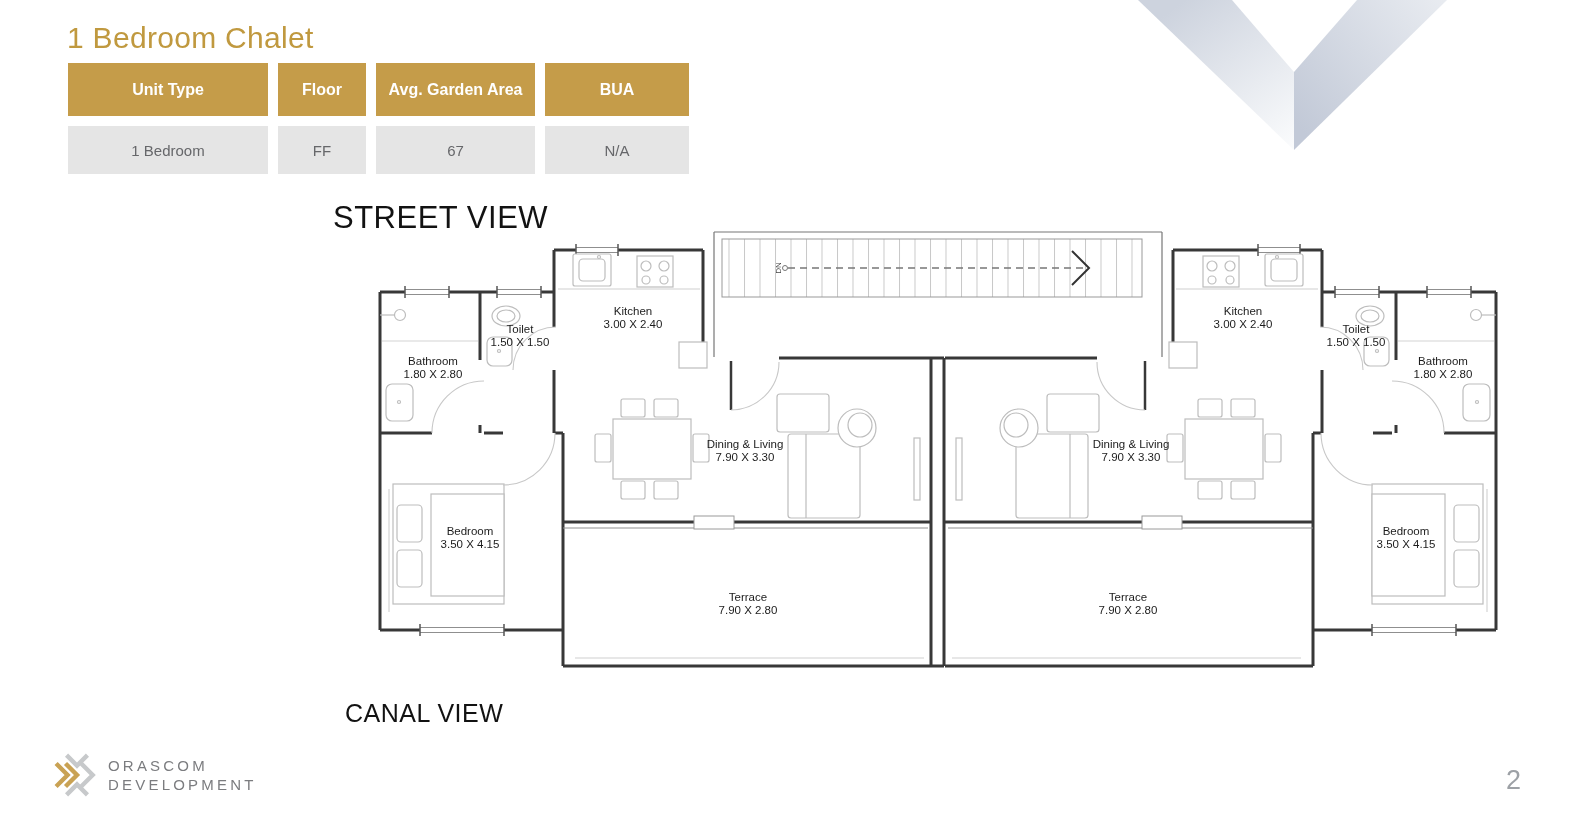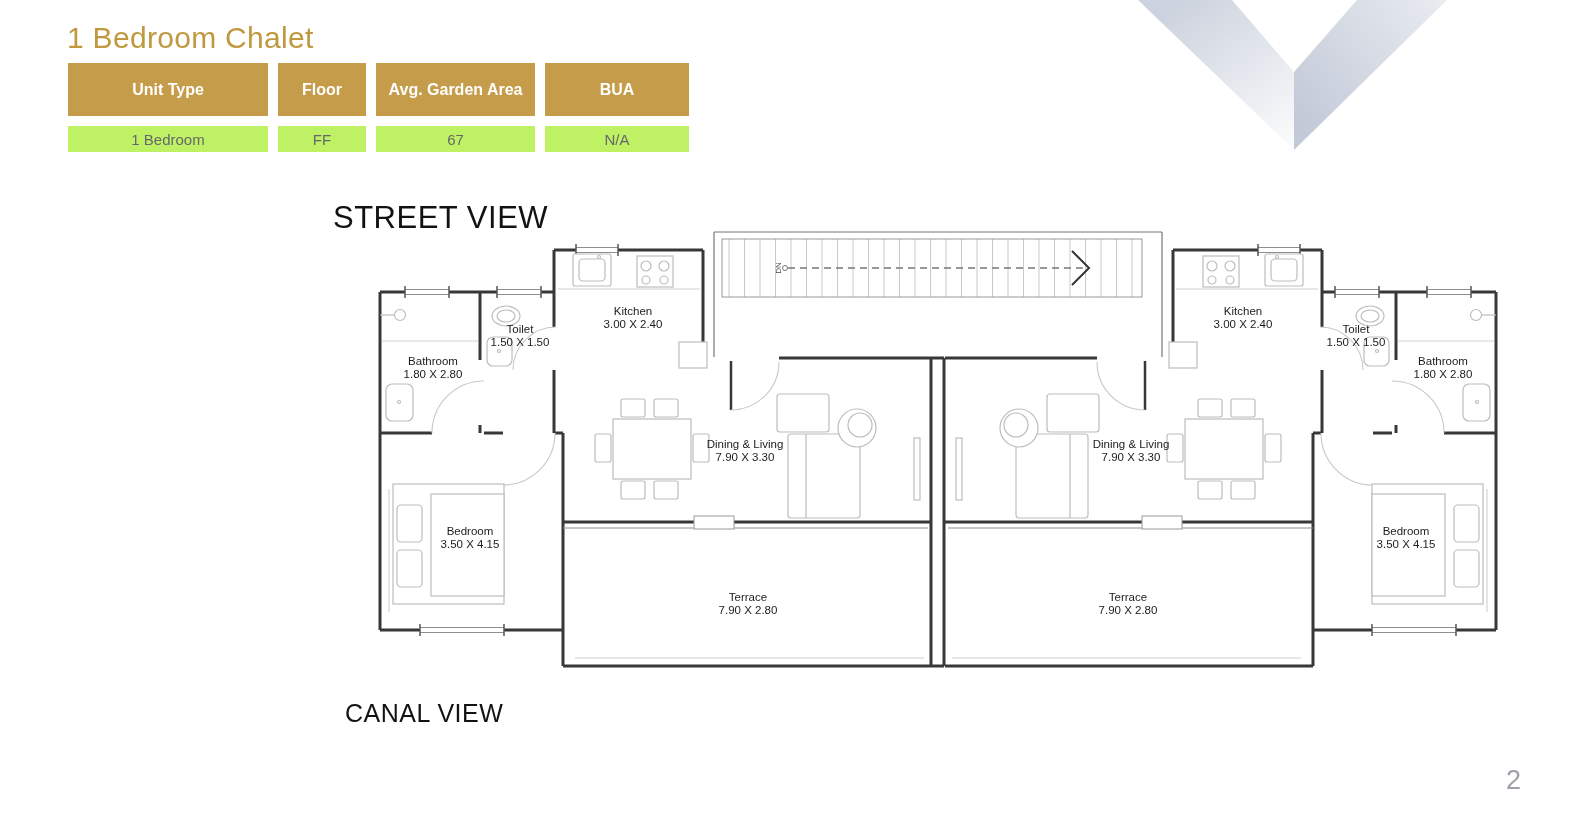--- a/index.html
+++ b/index.html
@@ -17,21 +17,21 @@
     position:absolute; left:68px; top:63px; width:601px;
     display:grid; grid-template-columns:200px 88px 159px 144px;
     grid-auto-rows:auto; gap:10px; background:#ffffff;
   }
   .unit-table .hcell {
     background:#C59C49; color:#ffffff; font-weight:bold; font-size:16px;
     height:53px; display:flex; align-items:center; justify-content:center;
     text-align:center; line-height:19px; padding:0 6px;
   }
   .unit-table .dcell {
-    background:#bef264; color:#66676A; font-size:15px; height:26px;
+    background:#e5e5e5; color:#66676A; font-size:15px; height:48px;
     display:flex; align-items:center; justify-content:center; text-align:center;
   }
   .view-label { position:absolute; color:#121212; white-space:nowrap; }
   .street { left:333px; top:200px; font-size:31px; letter-spacing:0.5px; }
   .canal  { left:345px; top:699px; font-size:25px; letter-spacing:0.5px; }
   .first  { left:864px; top:704px; font-size:26px; letter-spacing:0.5px; }
   .page-number { position:absolute; left:1506px; top:765px; font-size:27px; color:#9DA1A6; }
   .brand { position:absolute; left:54px; top:752px; display:flex; align-items:center; }
   .brand-mark { width:46px; height:46px; }
   .brand-text { margin-left:8px; color:#7B7C7F; font-size:15px; letter-spacing:3.2px; line-height:19px; }
@@ -194,15 +194,30 @@
     <div class="hcell">BUA</div>
     <div class="dcell">1 Bedroom</div>
     <div class="dcell">FF</div>
     <div class="dcell">67</div>
     <div class="dcell">N/A</div>
   </div>
 
   <div class="view-label street">STREET VIEW</div>
   <div class="view-label canal">CANAL VIEW</div>
 
+  <div class="brand">
+    <svg class="brand-mark" viewBox="0 0 44 44">
+      <g fill="none" stroke-width="4.2" stroke-linejoin="miter">
+        <path d="M2,11 L13,22 L2,33" stroke="#C9A254"></path>
+        <path d="M11,11 L22,22 L11,33" stroke="#C9A254"></path>
+        <path d="M12,3 L22,13 L32,3" stroke="#C7C9CB"></path>
+        <path d="M26,11 L37,22 L26,33" stroke="#C7C9CB"></path>
+        <path d="M12,41 L22,31 L32,41" stroke="#C7C9CB"></path>
+      </g>
+    </svg>
+    <div class="brand-text">
+      <div>ORASCOM</div>
+      <div>DEVELOPMENT</div>
+    </div>
+  </div>
 
   <div class="page-number">2</div>
 </div>
 
 </body></html>

